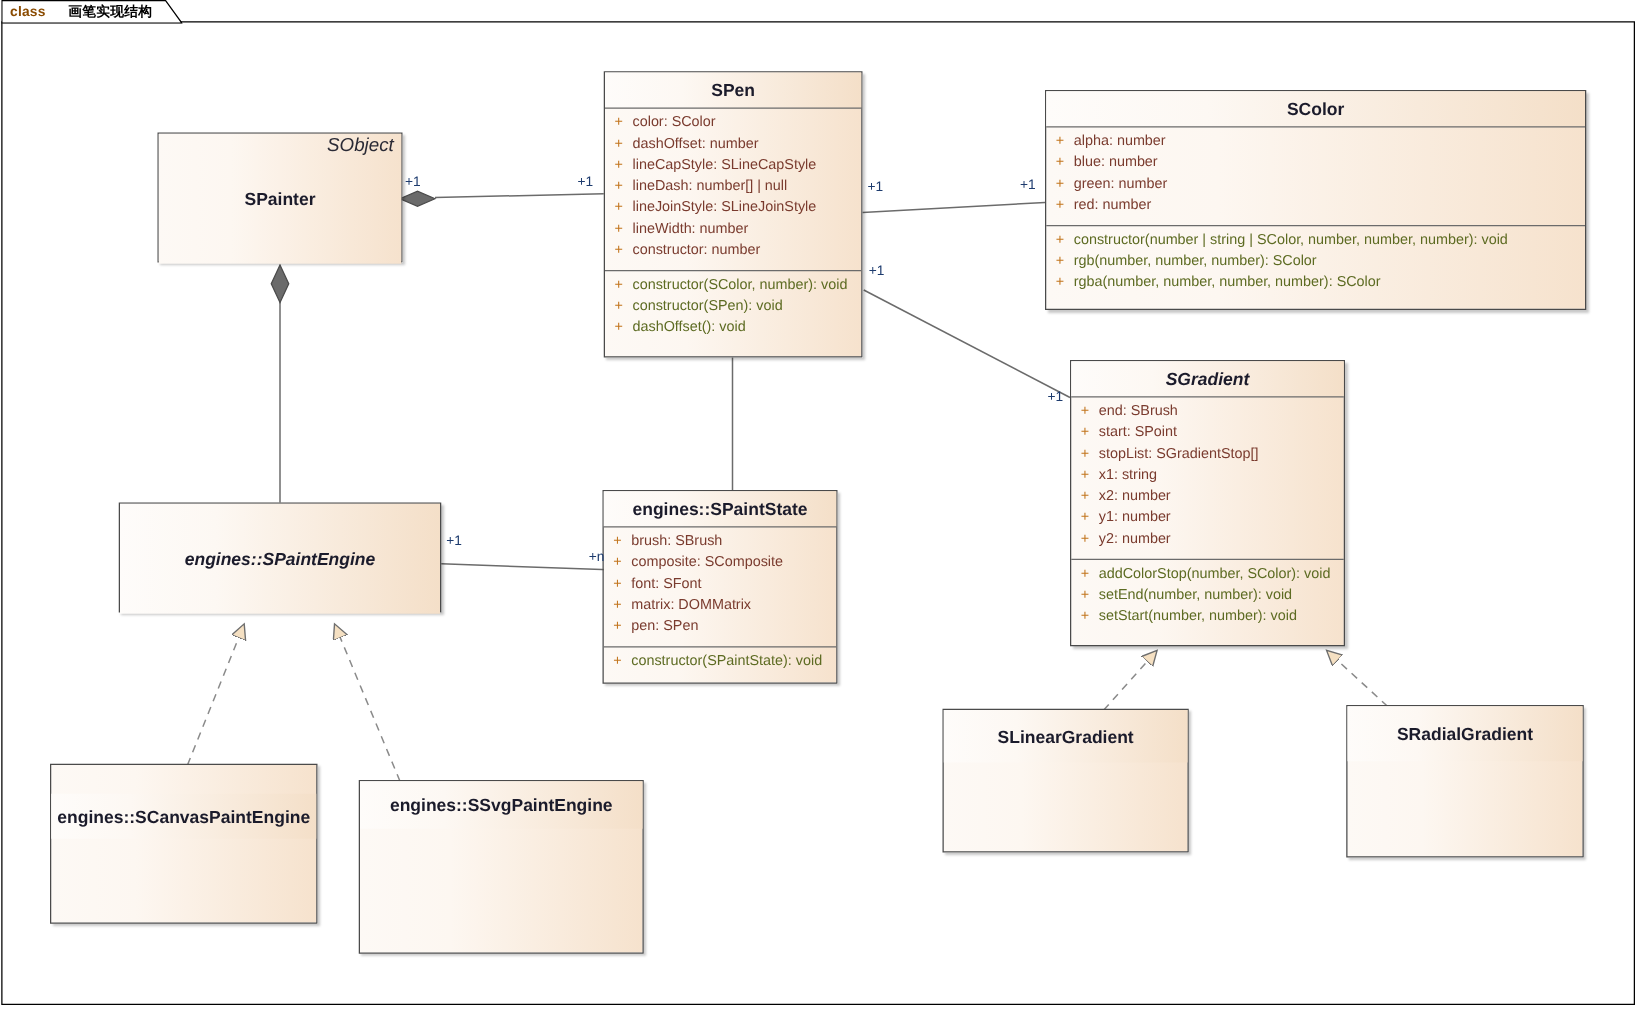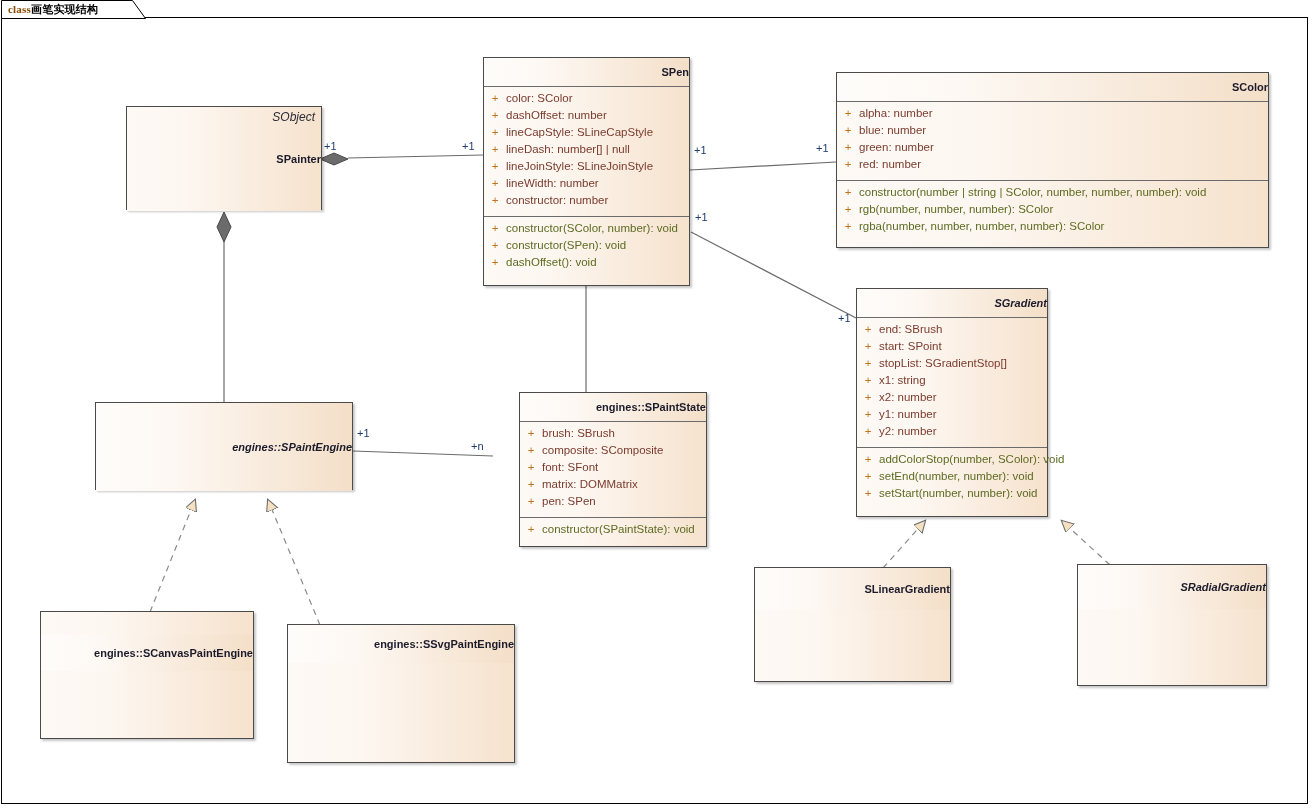--- a/index.html
+++ b/index.html
@@ -46,25 +46,25 @@
     left: 7px;
     top: 2px;
     font-size: 11px;
     color: #1a1a1a;
     white-space: nowrap;
     letter-spacing: 0.2px;
   }
   #title-tab .tab-label .kw {
     color: #8a4b00;
     font-weight: 600;
-    font-family: Liberation Serif, serif;
   }
   #title-tab .tab-label .cn {
     font-weight: 700;
     color: #000;
+    padding-left: 18px;
   }
 
   
   #links {
     position: absolute;
     left: 0; top: 0;
     width: 1312px;
     height: 808px;
     z-index: 2;
     pointer-events: none;
@@ -77,37 +77,37 @@
     box-sizing: border-box;
     border: 1px solid #4a4a4a;
     background: linear-gradient(to right, #fdf9f5 0%, #fdf7f1 32%, #f6e2cd 100%);
     box-shadow: 2px 2px 2px rgba(0,0,0,0.22);
   }
   .cls .hdr {
     position: relative;
     box-sizing: border-box;
     height: 29px;
     line-height: 29px;
-    text-align: right;
-    font-size: 11px;
+    text-align: center;
+    font-size: 14px;
     font-weight: 700;
     color: #1b1b2b;
     background: linear-gradient(to right, #fefcfa 0%, #fdf8f3 30%, #f4dfc8 100%);
   }
   .cls.has-sections .hdr {
     border-bottom: 1px solid #6b6b6b;
   }
   .cls .hdr.italic {
     font-style: italic;
   }
   .cls .stereo {
     position: absolute;
     right: 6px;
     top: 0px;
-    font-size: 12px;
+    font-size: 15px;
     font-style: italic;
     font-weight: 400;
     color: #2a2a35;
     line-height: 20px;
   }
   .cls .sec {
     box-sizing: border-box;
     padding: 5px 0 5px 0;
     background: transparent;
   }
@@ -291,21 +291,21 @@
           <span class="vis">+</span>
           <span class="txt">rgb(number, number, number): SColor</span>
         </div>
       <div class="row meth">
           <span class="vis">+</span>
           <span class="txt">rgba(number, number, number, number): SColor</span>
         </div>
     </div>
   </div>
 
-  <div class="cls has-sections" style="left:856px; top:288px; width:192px; height:229px;">
+  <div class="cls has-sections" style="left:856px; top:288px; width:220px; height:229px;">
     <div class="hdr italic">SGradient</div>
     <div class="sec">
       <div class="row attr">
           <span class="vis">+</span>
           <span class="txt">end: SBrush</span>
         </div>
       <div class="row attr">
           <span class="vis">+</span>
           <span class="txt">start: SPoint</span>
         </div>
@@ -343,21 +343,21 @@
           <span class="vis">+</span>
           <span class="txt">setStart(number, number): void</span>
         </div>
     </div>
   </div>
 
   <div class="cls" style="left:95px; top:402px; width:258px; height:88px;">
     <div class="hdr italic" style="height:88px; line-height:88px;">engines::SPaintEngine</div>
   </div>
 
-  <div class="cls has-sections" style="left:519px; top:392px; width:188px; height:155px;">
+  <div class="cls has-sections" style="left:482px; top:392px; width:188px; height:155px;">
     <div class="hdr">engines::SPaintState</div>
     <div class="sec">
       <div class="row attr">
           <span class="vis">+</span>
           <span class="txt">brush: SBrush</span>
         </div>
       <div class="row attr">
           <span class="vis">+</span>
           <span class="txt">composite: SComposite</span>
         </div>
@@ -388,21 +388,21 @@
 
   <div class="cls" style="left:754px; top:567px; width:197px; height:115px;">
     <div class="hdr" style="height:42px; line-height:42px;">SLinearGradient</div>
   </div>
 
   <div class="cls" style="left:287px; top:624px; width:228px; height:139px;">
     <div class="hdr" style="height:38px; line-height:38px;">engines::SSvgPaintEngine</div>
   </div>
 
   <div class="cls" style="left:1077px; top:564px; width:190px; height:122px;">
-    <div class="hdr" style="height:44px; line-height:44px;font-style:italic;">SRadialGradient</div>
+    <div class="hdr" style="height:44px; line-height:44px;">SRadialGradient</div>
   </div>
 
   <div class="mult" style="left:324px; top:140px;">+1</div>
   <div class="mult" style="left:462px; top:140px;">+1</div>
   <div class="mult" style="left:694px; top:144px;">+1</div>
   <div class="mult" style="left:816px; top:142px;">+1</div>
   <div class="mult" style="left:695px; top:211px;">+1</div>
   <div class="mult" style="left:838px; top:312px;">+1</div>
   <div class="mult" style="left:357px; top:427px;">+1</div>
   <div class="mult" style="left:471px; top:440px;">+n</div>

